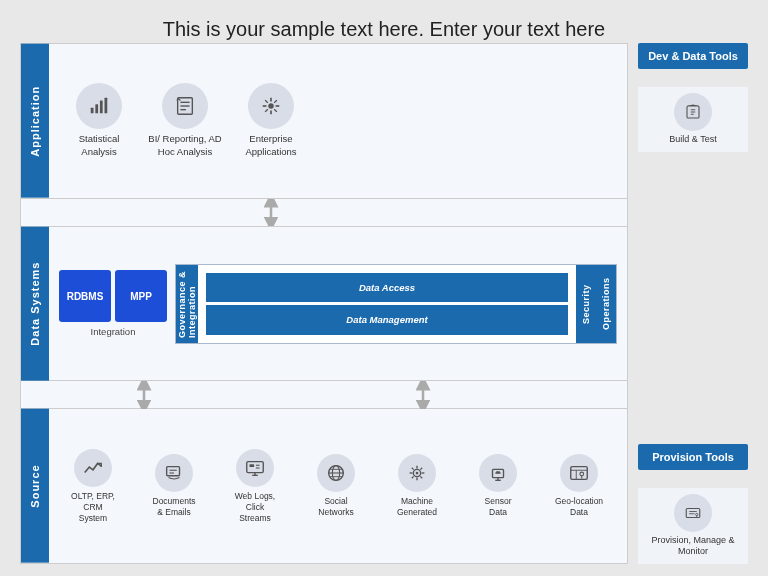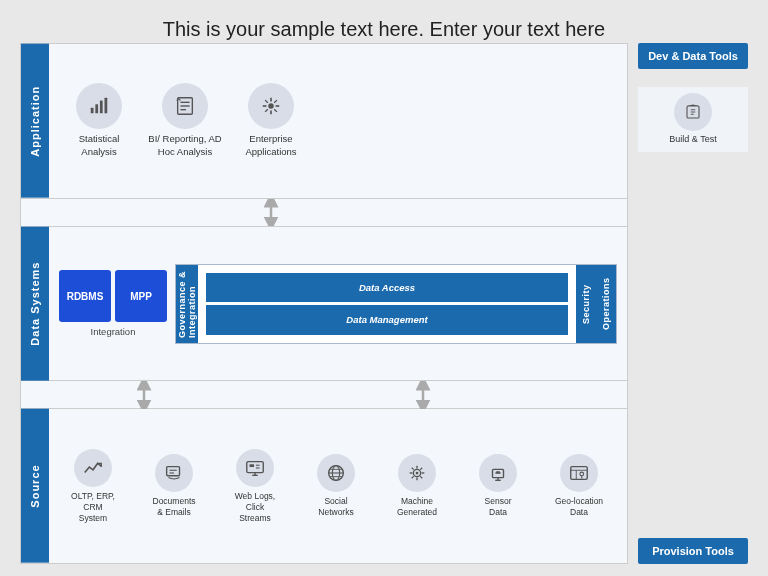--- a/index.html
+++ b/index.html
@@ -542,15 +542,27 @@
           <polyline points="4,4 12,2 20,4" fill="#555" stroke="none"></polyline>
         </svg>
       </div>
       <div class="right-tool-label">Build &amp; Test</div>
     </div>
 
     <div class="spacer" style="flex:1; min-height: 40px;"></div>
 
     <div class="right-btn">Provision Tools</div>
 
+    <div class="right-tool-item">
+      <div class="right-icon-circle">
+        <svg viewBox="0 0 24 24" xmlns="http://www.w3.org/2000/svg">
+          <rect x="3" y="6" width="18" height="12" rx="1.5" fill="none" stroke="#555" stroke-width="1.5"></rect>
+          <line x1="7" y1="10" x2="17" y2="10" stroke="#555" stroke-width="1.2"></line>
+          <line x1="7" y1="13" x2="14" y2="13" stroke="#555" stroke-width="1.2"></line>
+          <circle cx="17" cy="14" r="1.5" fill="none" stroke="#555" stroke-width="1.2"></circle>
+          <line x1="17" y1="15.5" x2="17" y2="18" stroke="#555" stroke-width="1.2"></line>
+        </svg>
+      </div>
+      <div class="right-tool-label">Provision, Manage &amp; Monitor</div>
+    </div>
   </div>
 
 </div>
 
 </body></html>

